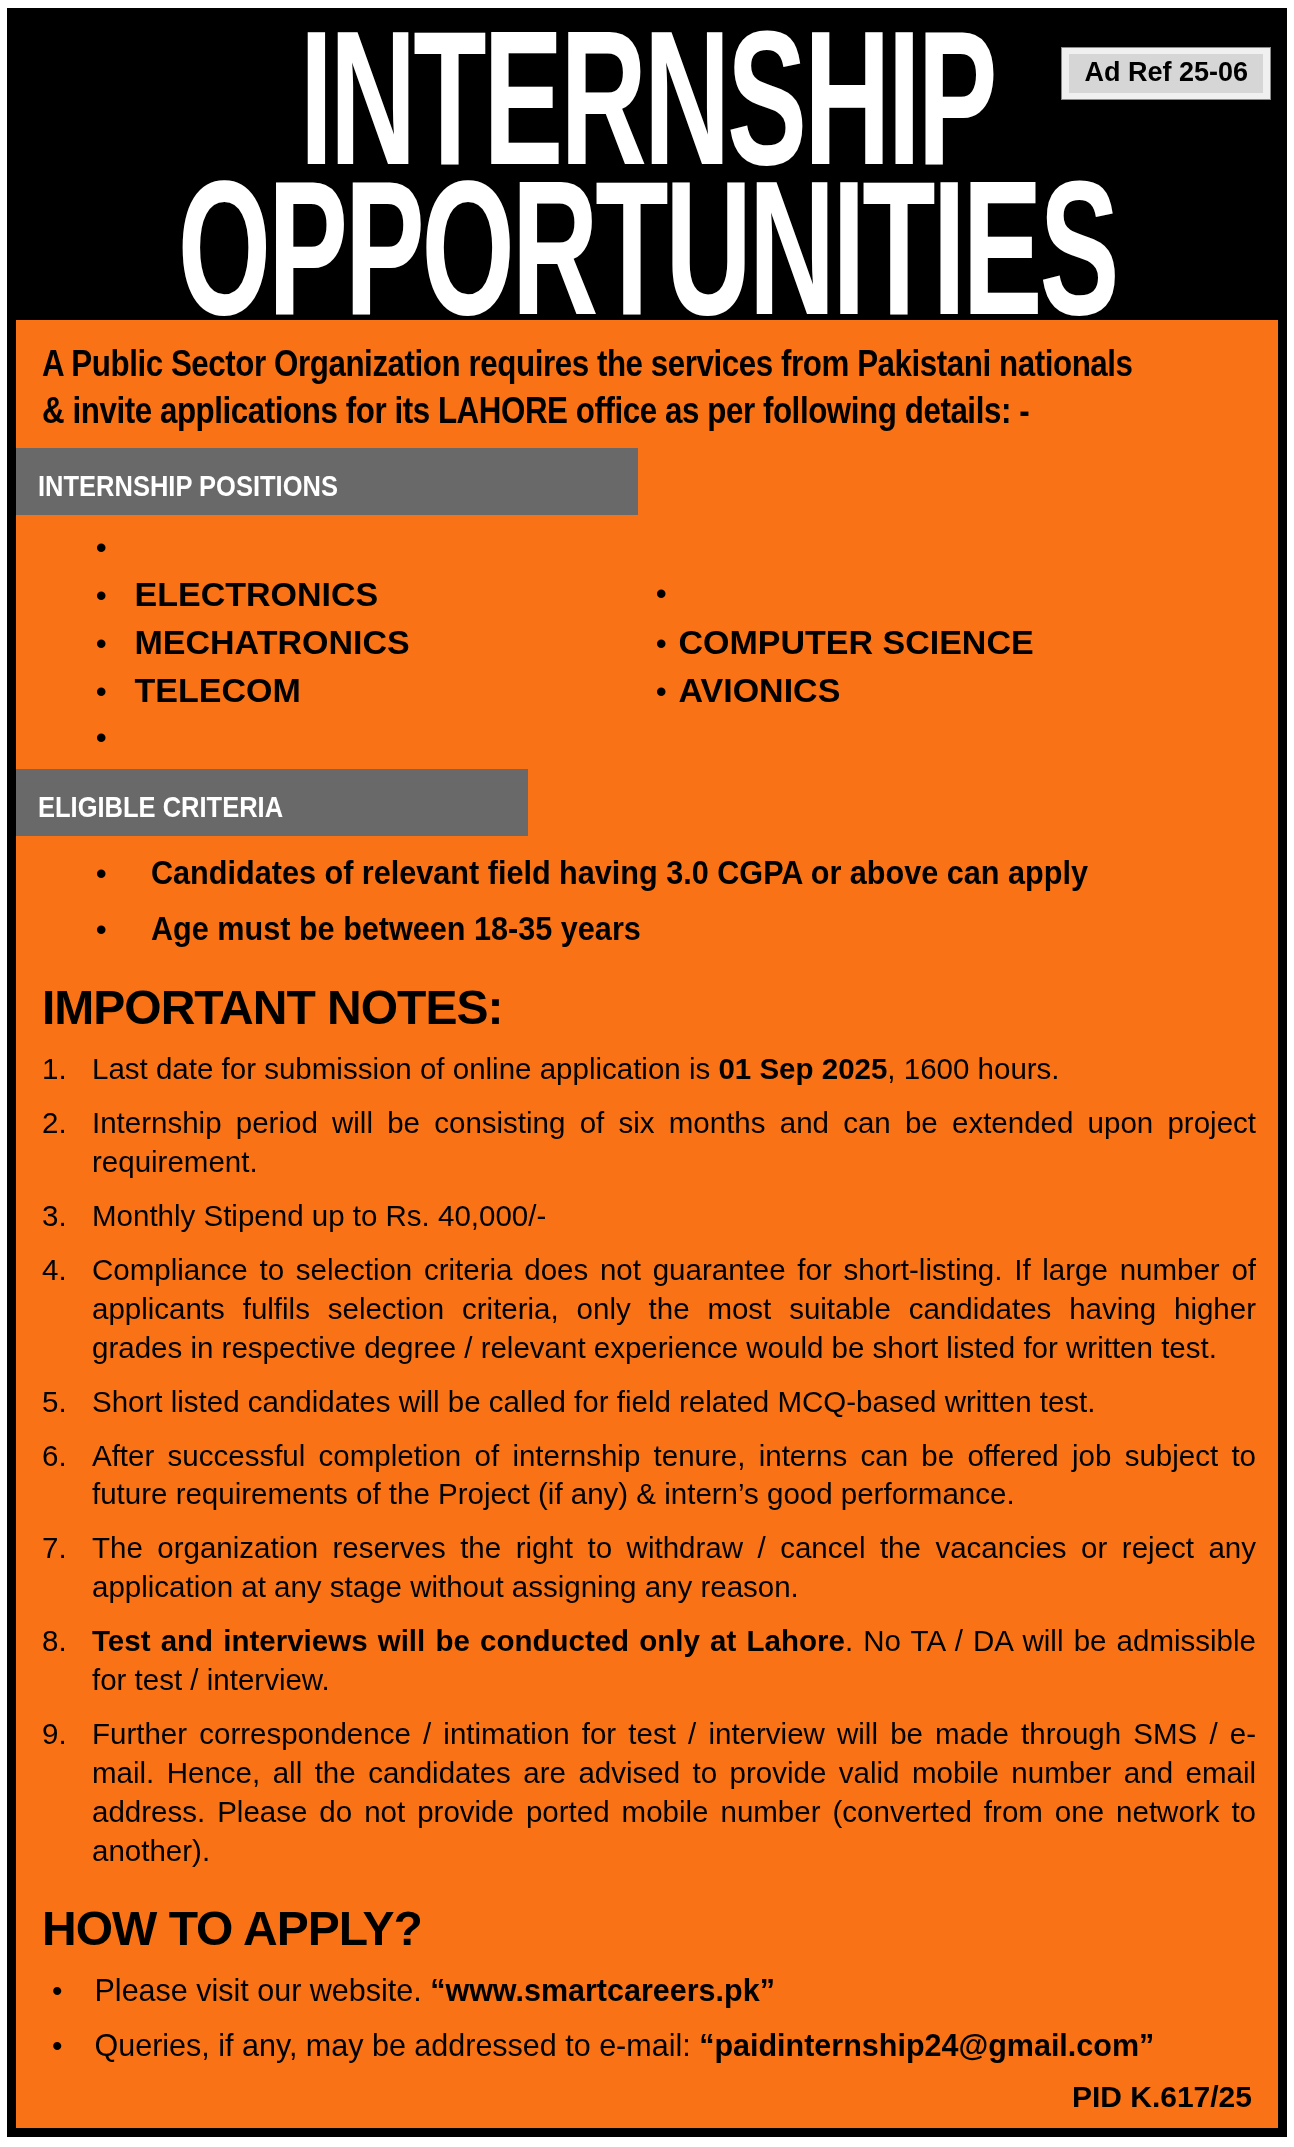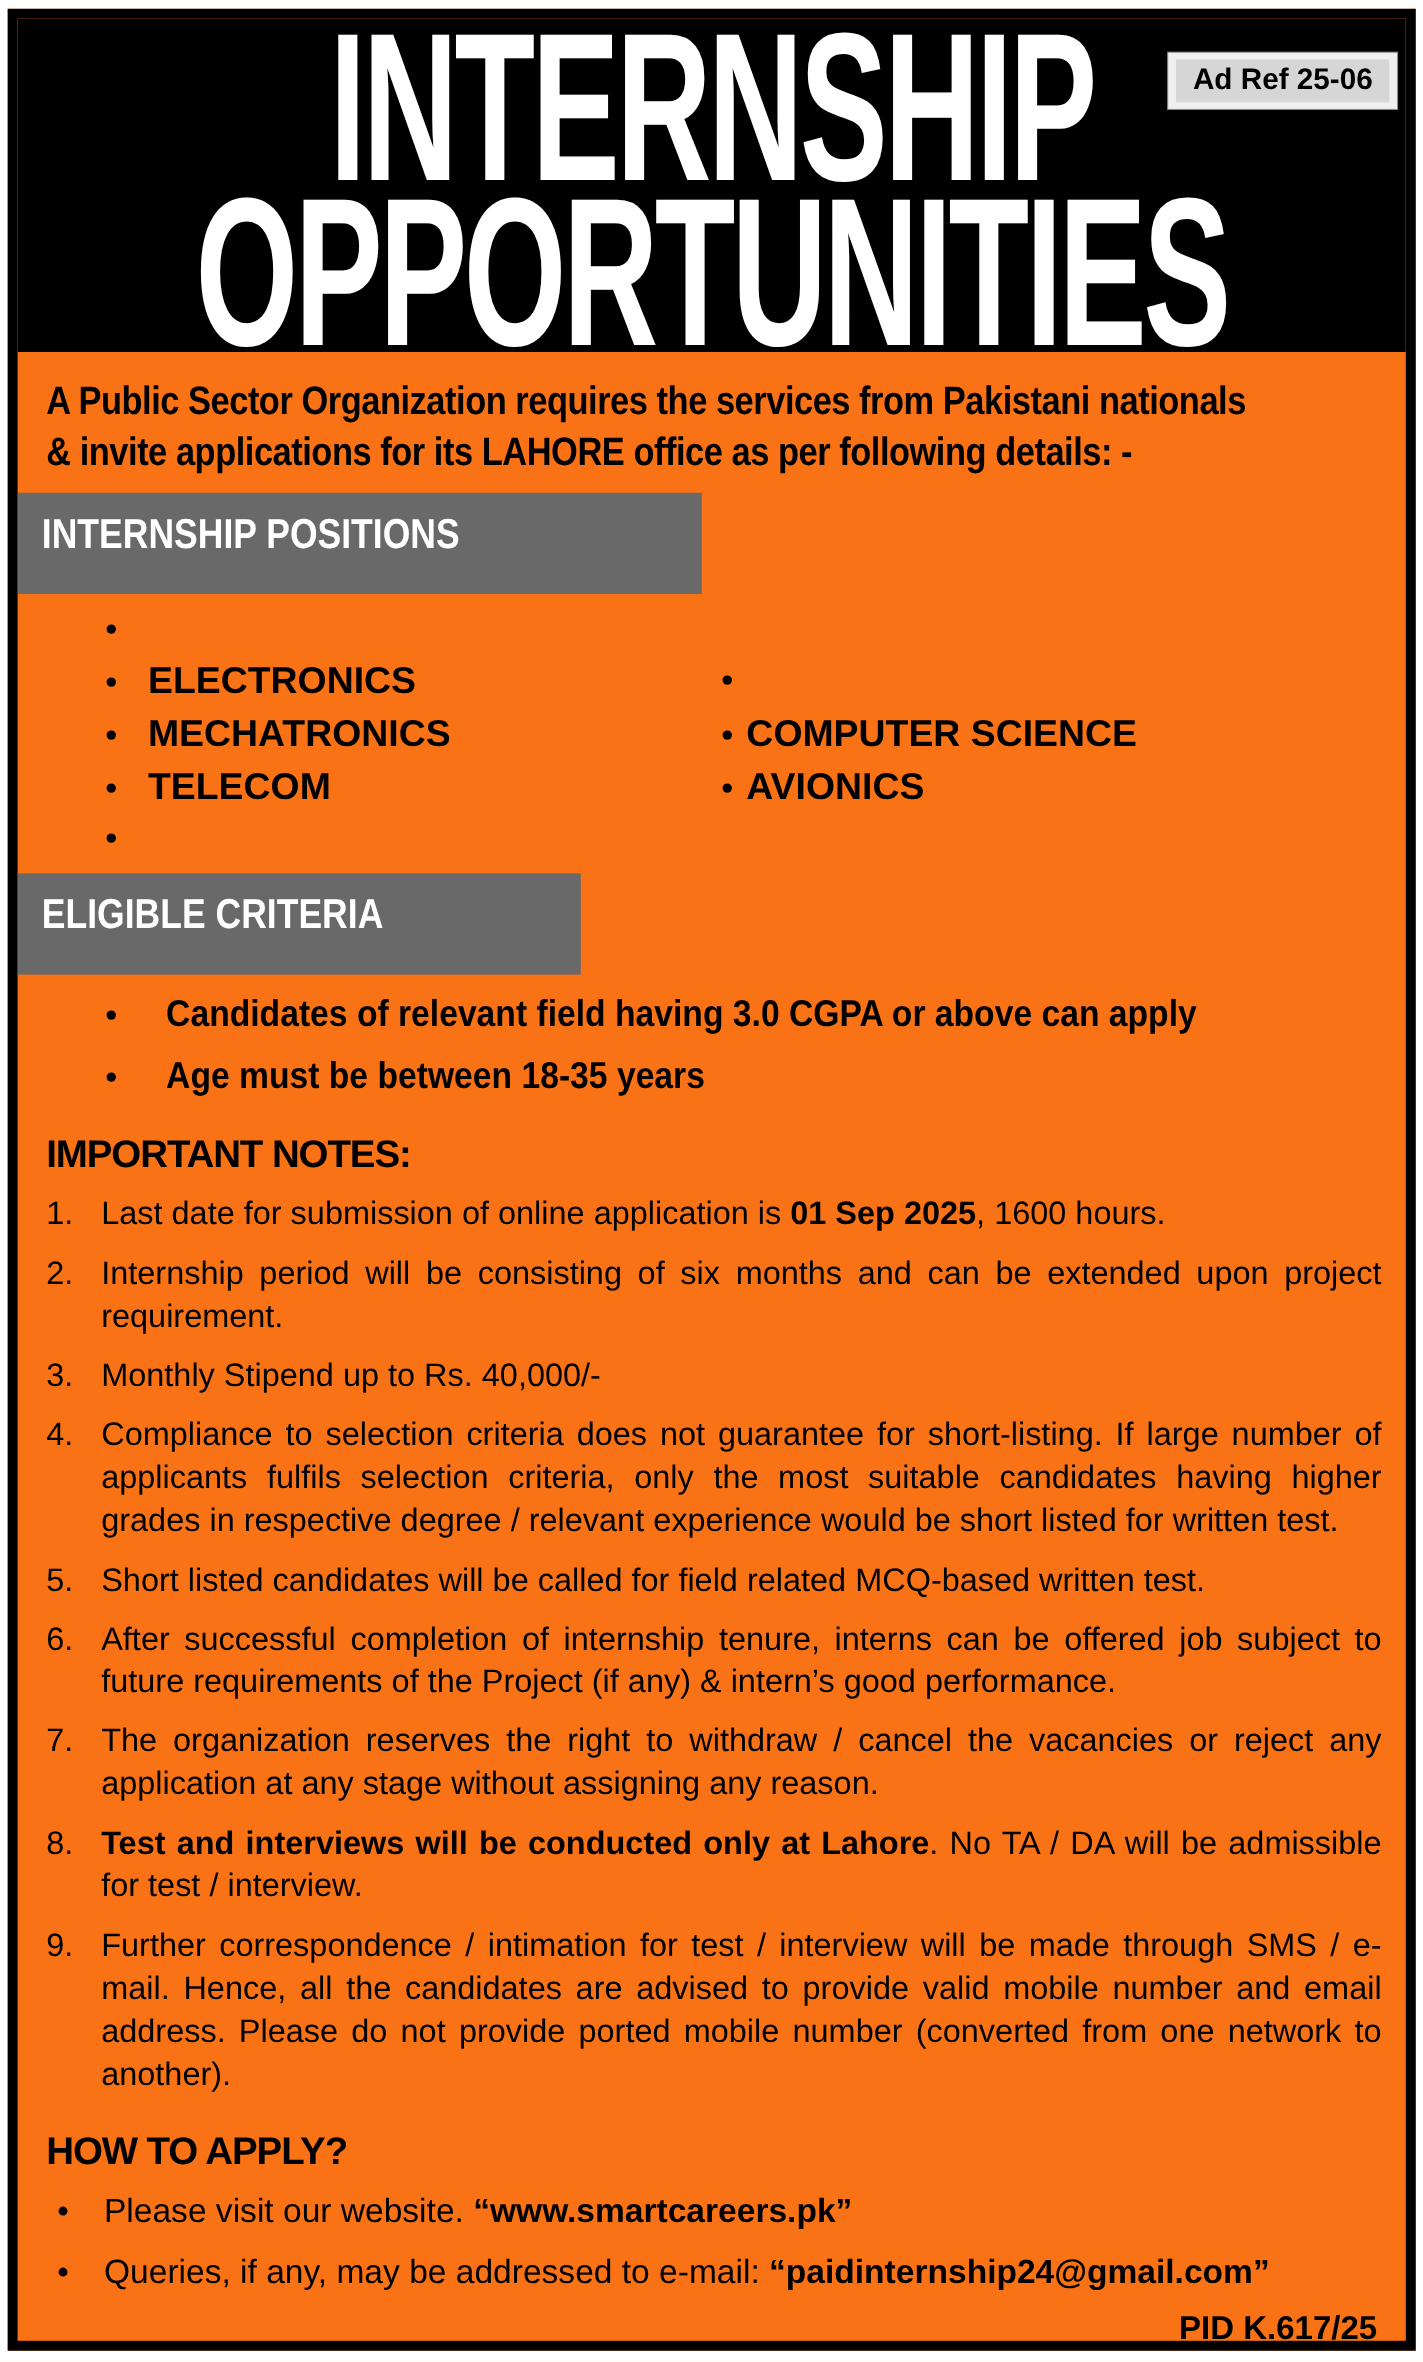--- a/index.html
+++ b/index.html
@@ -28,42 +28,42 @@
   }
   
   .intro{margin:20px 0 0 26px;}
   .intro-line{
     display:block;transform:scaleX(0.87);transform-origin:left;
     white-space:nowrap;font-weight:bold;font-size:36px;line-height:47px;letter-spacing:-0.5px;
   }
   
   .banner{
     box-sizing:border-box;background:#696969;color:#fff;font-weight:bold;
-    font-size:38px;height:92px;line-height:76px;padding-left:22px;margin-top:14px;
+    font-size:30px;height:67px;line-height:76px;padding-left:22px;margin-top:14px;
   }
   .banner .bt{display:inline-block;transform:scaleX(0.85);transform-origin:left;white-space:nowrap;letter-spacing:0;}
   .banner.positions{width:622px;}
   .banner.criteria{width:512px;}
   
   .pos-list{margin-top:16px;}
   .pos-row{margin-top:12px;font-weight:bold;font-size:34px;line-height:34px;}
   .pos-row.two{display:grid;grid-template-columns:632px auto;}
   .pos-cell{display:flex;align-items:baseline;}
   .pos-cell.left .blt{margin-left:80px;}
   .pos-cell.left .txt{margin-left:28px;}
   .pos-cell.right .blt{margin-left:8px;}
   .pos-cell.right .txt{margin-left:12px;}
   .blt{font-size:30px;}
   .maj{font-style:italic;font-weight:bold;letter-spacing:-0.5px;}
   
   .eli-list{margin-top:16px;}
   .eli{display:flex;align-items:baseline;margin:14px 24px 0 80px;font-weight:bold;font-size:34px;line-height:40px;}
   .eli .txt{display:inline-block;margin-left:44px;transform:scaleX(0.90);transform-origin:left;white-space:nowrap;}
   
-  .h1{margin:30px 0 0 26px;font-weight:bold;font-size:35px;letter-spacing:-1px;}
+  .h1{margin:30px 0 0 26px;font-weight:bold;font-size:48px;letter-spacing:-1px;}
   
   .note{display:flex;margin:15px 22px 0 26px;font-size:29.5px;line-height:1.32;}
   .note .num{flex:0 0 50px;}
   .note .body{flex:1;text-align:justify;}
   .b{font-weight:bold;}
   
   .apply-item{display:flex;align-items:baseline;margin:14px 24px 0 36px;font-size:30.5px;line-height:40px;}
   .apply-item .txt{margin-left:32px;}
   
   .pid{margin:14px 26px 0 0;text-align:right;font-weight:bold;font-size:30px;}

